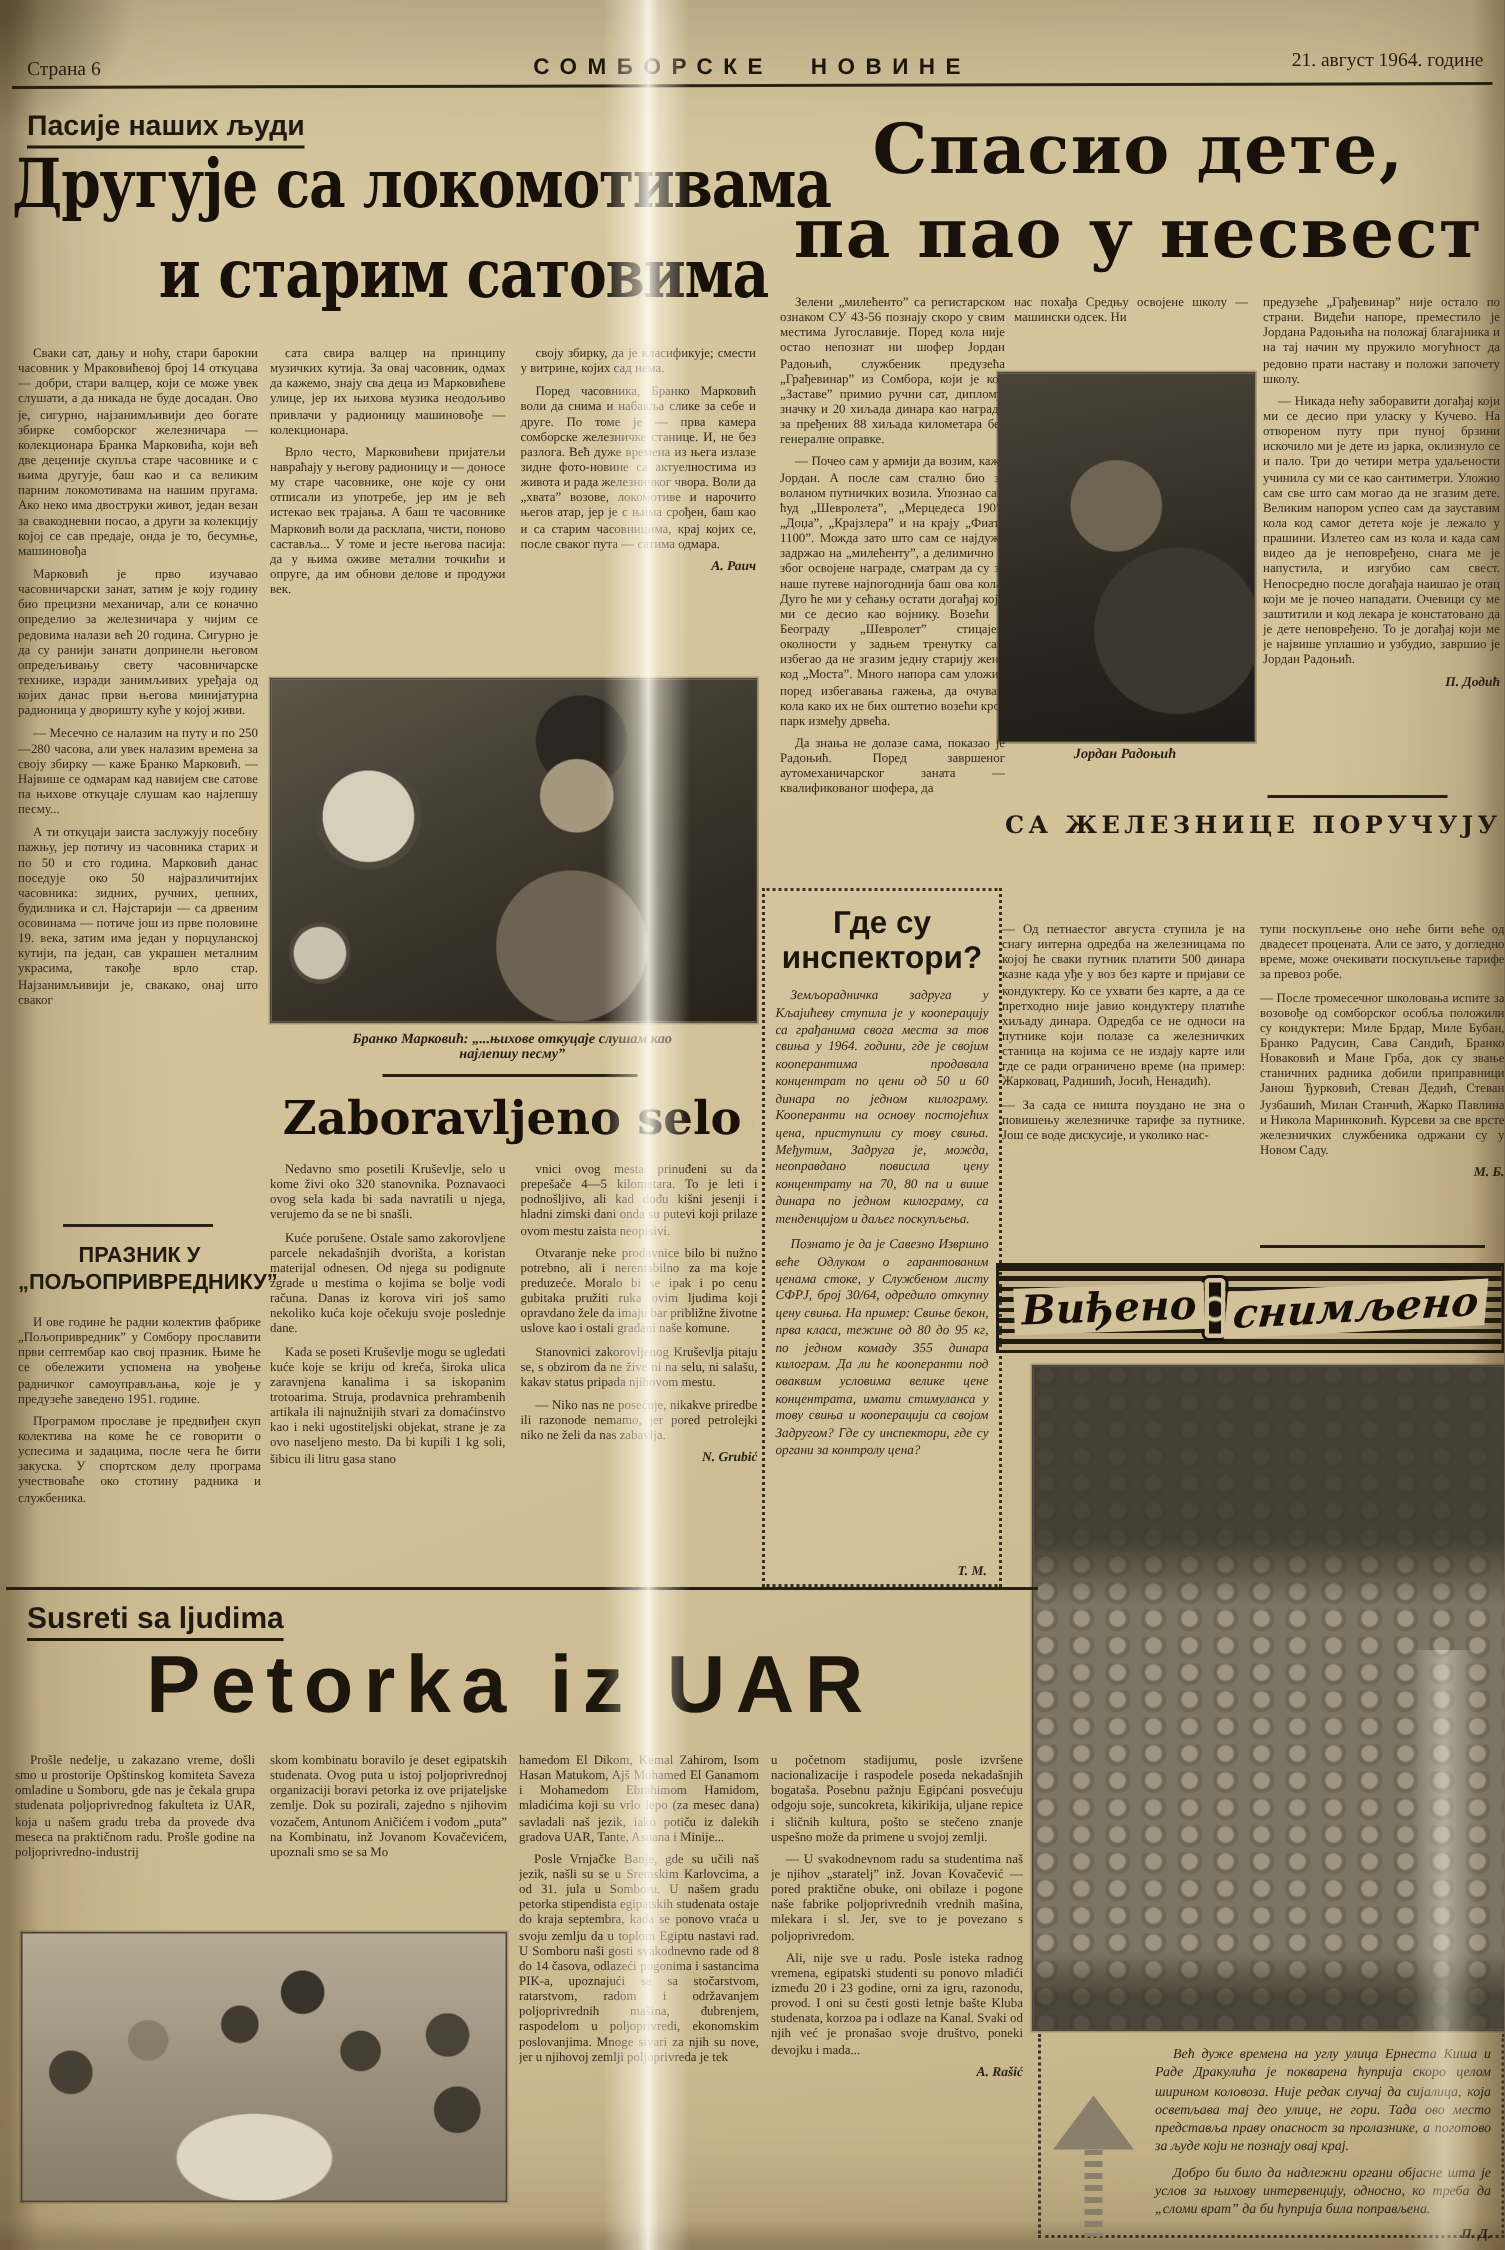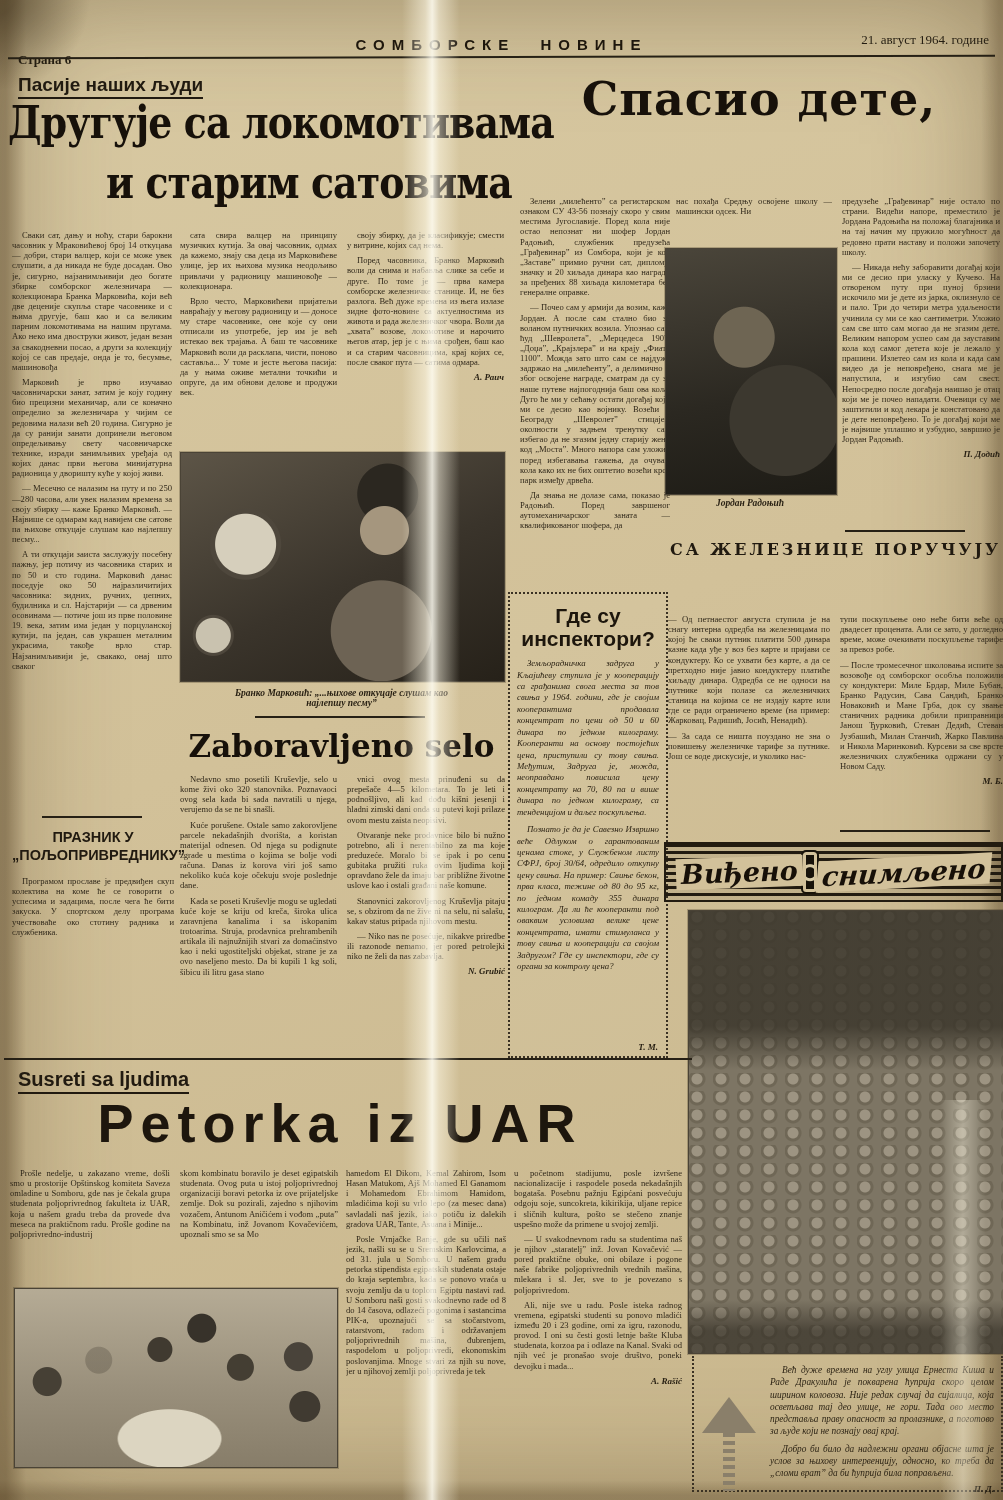--- a/index.html
+++ b/index.html
@@ -55,21 +55,21 @@
   .street-caption{font-style:italic;font-size:9.3px;line-height:1.32;text-align:justify;color:#2c2314;}
   .street-caption p{margin:0 0 5px;text-indent:12px;}
   .header-label{font-size:13px;color:#241d11;}
   .masthead{font-family:"Liberation Sans",sans-serif;font-weight:bold;font-size:15px;letter-spacing:7px;word-spacing:14px;text-align:center;color:#1d160c;}
 </style>
 </head>
 <body>
 
 <div class="page">
 
-  <div class="abs header-label" style="left:18px;top:52px;font-weight:bold;">Страна 6</div>
+  <div class="abs header-label" style="left:18px;top:38px;">Страна 6</div>
   <div class="abs masthead" style="left:0;right:0;top:36px;">СОМБОРСКЕ НОВИНЕ</div>
   <div class="abs header-label" style="right:14px;top:32px;">21. август 1964. године</div>
   <div class="rule" style="left:8px;top:56px;width:987px;transform:rotate(-.15deg);"></div>
 
   <div class="abs" style="left:18px;top:74px;">
     <span class="kicker" style="font-size:19px;">Пасије наших људи</span>
   </div>
   <div class="abs disp h-left1" style="left:8px;top:96px;width:500px;">Другује са локомотивама</div>
   <div class="abs disp h-left2" style="left:0px;top:156px;width:512px;">и старим сатовима</div>
 
@@ -115,24 +115,26 @@
     <p>— Niko nas ne posećuje, nikakve priredbe ili razonode nemamo, jer pored petrolejki niko ne želi da nas zabavlja.</p>
     <div class="byline">N. Grubić</div>
   </div>
 
   <div class="rule" style="left:42px;top:816px;width:100px;"></div>
   <div class="abs praznik-h" style="left:12px;top:828px;width:162px;">
     <span>ПРАЗНИК У</span><br>
     <span>„ПОЉОПРИВРЕДНИКУ”</span>
   </div>
   <div class="col" style="left:12px;top:876px;width:162px;height:180px;">
+    <p>И ове године ће радни колектив фабрике „Пољопривредник” у Сомбору прославити први септембар као свој празник. Њиме ће се обележити успомена на увођење радничког самоуправљања, које је у предузеће заведено 1951. године.</p>
     <p>Програмом прославе је предвиђен скуп колектива на коме ће се говорити о успесима и задацима, после чега ће бити закуска. У спортском делу програма учествоваће око стотину радника и службеника.</p>
   </div>
 
   <div class="abs disp h-right" style="left:528px;top:72px;width:462px;">Спасио дете,</div>
+  <div class="abs disp h-right" style="left:528px;top:128px;width:462px;">па пао у несвест</div>
 
   <div class="col" style="left:520px;top:196px;width:150px;height:386px;">
     <p>Зелени „милећенто” са регистарском ознаком СУ 43-56 познају скоро у свим местима Југославије. Поред кола није остао непознат ни шофер Јордан Радоњић, службеник предузећа „Грађевинар” из Сомбора, који је код „Заставе” примио ручни сат, диплому, значку и 20 хиљада динара као награду за пређених 88 хиљада километара без генералне оправке.</p>
     <p>— Почео сам у армији да возим, каже Јордан. А после сам стално био за воланом путничких возила. Упознао сам ћуд „Шевролета”, „Мерцедеса 190”, „Доџа”, „Крајзлера” и на крају „Фиата 1100”. Можда зато што сам се најдуже задржао на „милећенту”, а делимично и због освојене награде, сматрам да су за наше путеве најпогоднија баш ова кола. Дуго ће ми у сећању остати догађај који ми се десио као војнику. Возећи у Београду „Шевролет” стицајем околности у задњем тренутку сам избегао да не згазим једну старију жену код „Моста”. Много напора сам уложио поред избегавања гажења, да очувам кола како их не бих оштетио возећи кроз парк између дрвећа.</p>
     <p>Да знања не долазе сама, показао је Радоњић. Поред завршеног аутомеханичарског заната — квалификованог шофера, да</p>
   </div>
   <div class="col" style="left:676px;top:196px;width:156px;height:48px;">
     <p style="text-indent:0;">нас похађа Средњу освојене школу — машински одсек. Ни</p>
   </div>
   <div class="photo" style="left:665px;top:248px;width:170px;height:245px;background:

